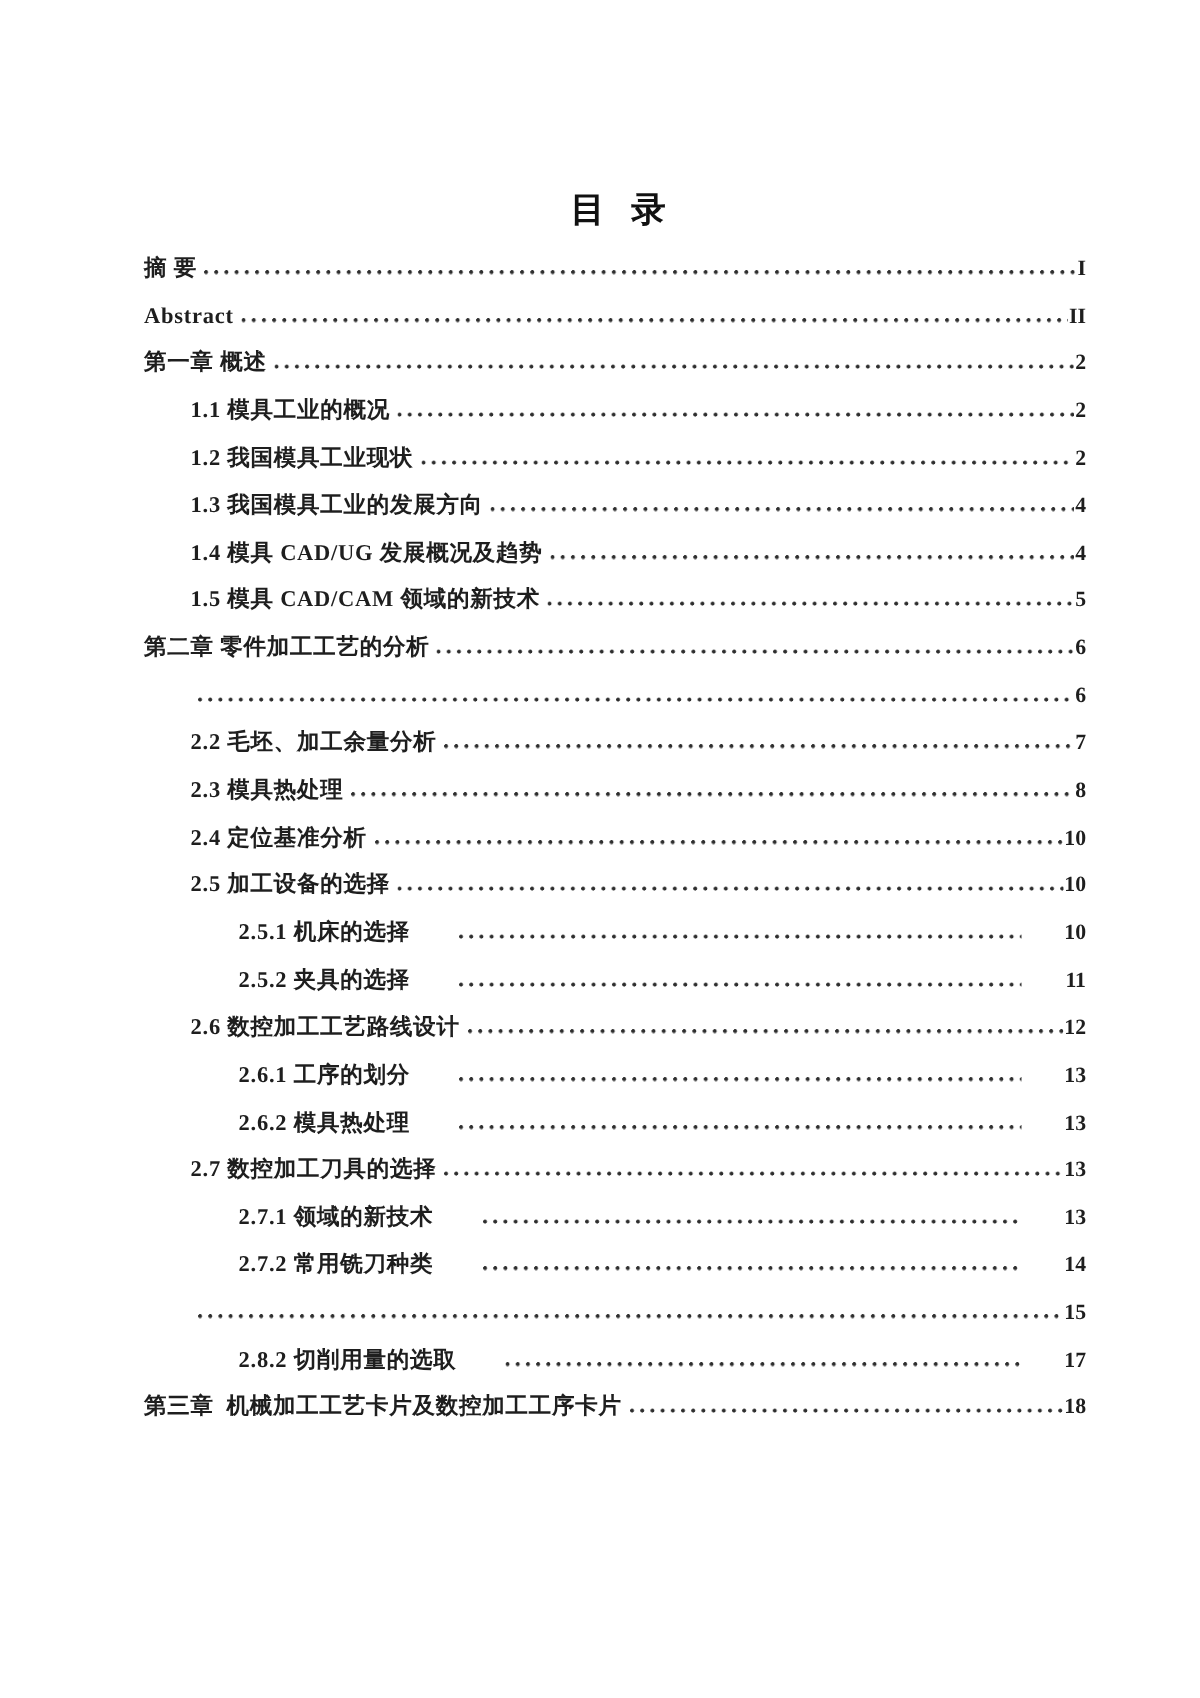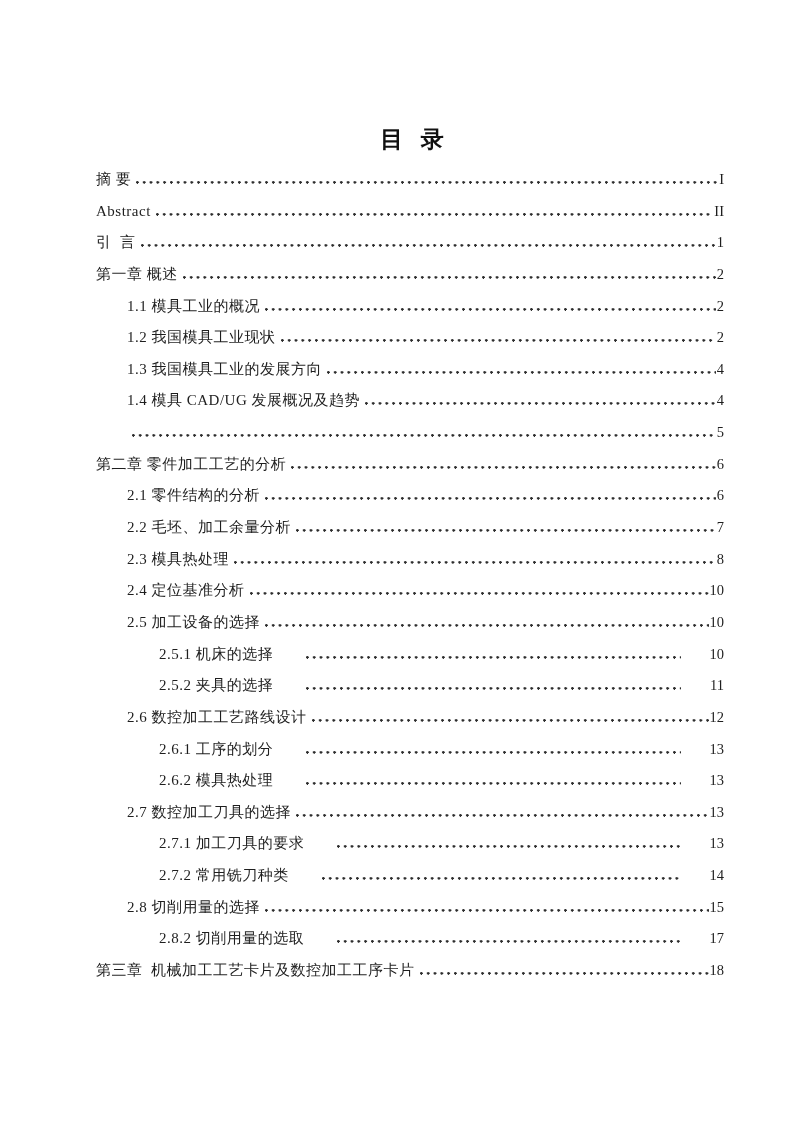--- a/index.html
+++ b/index.html
@@ -27,20 +27,21 @@
     letter-spacing: 2px;
     color: #111111;
     white-space: pre;
     margin: 0;
   }
   .toc-list {
     position: absolute;
     top: 164px;
     left: 96px;
     width: 628px;
+    font-weight: bold;
   }
   .toc-row {
     display: flex;
     align-items: baseline;
     height: 31.65px;
     line-height: 31.65px;
     font-size: 15px;
     white-space: pre;
   }
   .toc-row.level-1 { padding-left: 31px; text-align: center; }
@@ -77,25 +78,20 @@
     <span class="toc-label">摘 要</span>
     <span class="toc-leader"></span>
     <span class="toc-page-num">I</span>
   </div>
       <div class="toc-row level-0">
     <span class="toc-label">Abstract</span>
     <span class="toc-leader"></span>
     <span class="toc-page-num">II</span>
   </div>
       <div class="toc-row level-0">
-    <span class="toc-label">引  言</span>
-    <span class="toc-leader"></span>
-    <span class="toc-page-num">1</span>
-  </div>
-      <div class="toc-row level-0">
     <span class="toc-label">第一章 概述</span>
     <span class="toc-leader"></span>
     <span class="toc-page-num">2</span>
   </div>
       <div class="toc-row level-1">
     <span class="toc-label">1.1 模具工业的概况</span>
     <span class="toc-leader"></span>
     <span class="toc-page-num">2</span>
   </div>
       <div class="toc-row level-1">
@@ -107,30 +103,30 @@
     <span class="toc-label">1.3 我国模具工业的发展方向</span>
     <span class="toc-leader"></span>
     <span class="toc-page-num">4</span>
   </div>
       <div class="toc-row level-1">
     <span class="toc-label">1.4 模具 CAD/UG 发展概况及趋势</span>
     <span class="toc-leader"></span>
     <span class="toc-page-num">4</span>
   </div>
       <div class="toc-row level-1">
+    <span class="toc-label">1.5 模具 CAD/CAM 领域的新技术</span>
     <span class="toc-leader"></span>
     <span class="toc-page-num">5</span>
   </div>
       <div class="toc-row level-0">
     <span class="toc-label">第二章 零件加工工艺的分析</span>
     <span class="toc-leader"></span>
     <span class="toc-page-num">6</span>
   </div>
       <div class="toc-row level-1">
-    <span class="toc-label">2.1 零件结构的分析</span>
     <span class="toc-leader"></span>
     <span class="toc-page-num">6</span>
   </div>
       <div class="toc-row level-1">
     <span class="toc-label">2.2 毛坯、加工余量分析</span>
     <span class="toc-leader"></span>
     <span class="toc-page-num">7</span>
   </div>
       <div class="toc-row level-1">
     <span class="toc-label">2.3 模具热处理</span>
@@ -171,31 +167,30 @@
     <span class="toc-label">2.6.2 模具热处理</span>
     <span class="toc-leader"></span>
     <span class="toc-page-num">13</span>
   </div>
       <div class="toc-row level-1">
     <span class="toc-label">2.7 数控加工刀具的选择</span>
     <span class="toc-leader"></span>
     <span class="toc-page-num">13</span>
   </div>
       <div class="toc-row level-2">
-    <span class="toc-label">2.7.1 加工刀具的要求</span>
+    <span class="toc-label">2.7.1 领域的新技术</span>
     <span class="toc-leader"></span>
     <span class="toc-page-num">13</span>
   </div>
       <div class="toc-row level-2">
     <span class="toc-label">2.7.2 常用铣刀种类</span>
     <span class="toc-leader"></span>
     <span class="toc-page-num">14</span>
   </div>
       <div class="toc-row level-1">
-    <span class="toc-label">2.8 切削用量的选择</span>
     <span class="toc-leader"></span>
     <span class="toc-page-num">15</span>
   </div>
       <div class="toc-row level-2">
     <span class="toc-label">2.8.2 切削用量的选取</span>
     <span class="toc-leader"></span>
     <span class="toc-page-num">17</span>
   </div>
       <div class="toc-row level-0">
     <span class="toc-label">第三章  机械加工工艺卡片及数控加工工序卡片</span>

